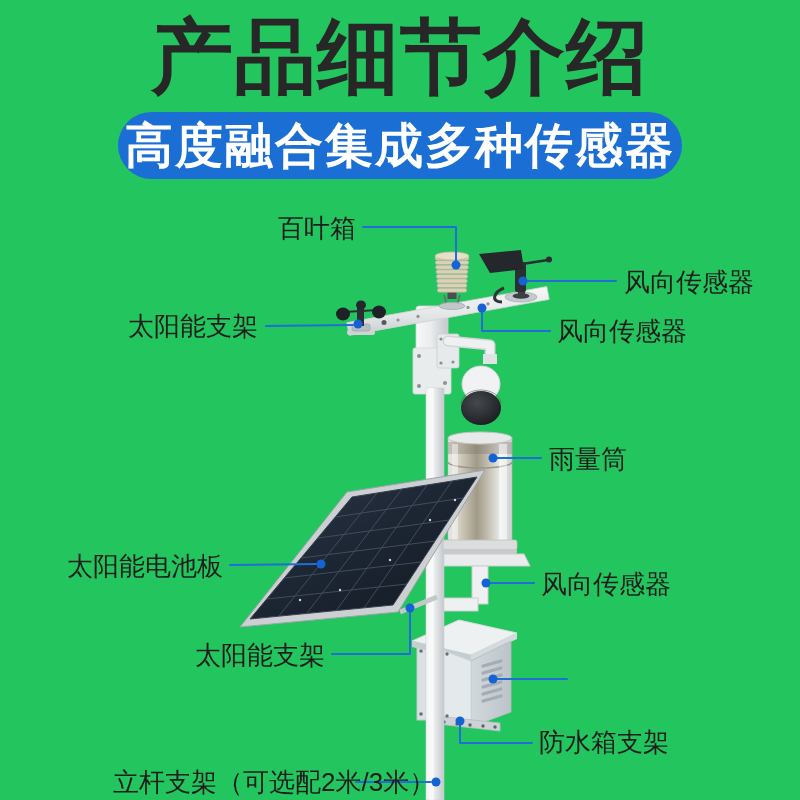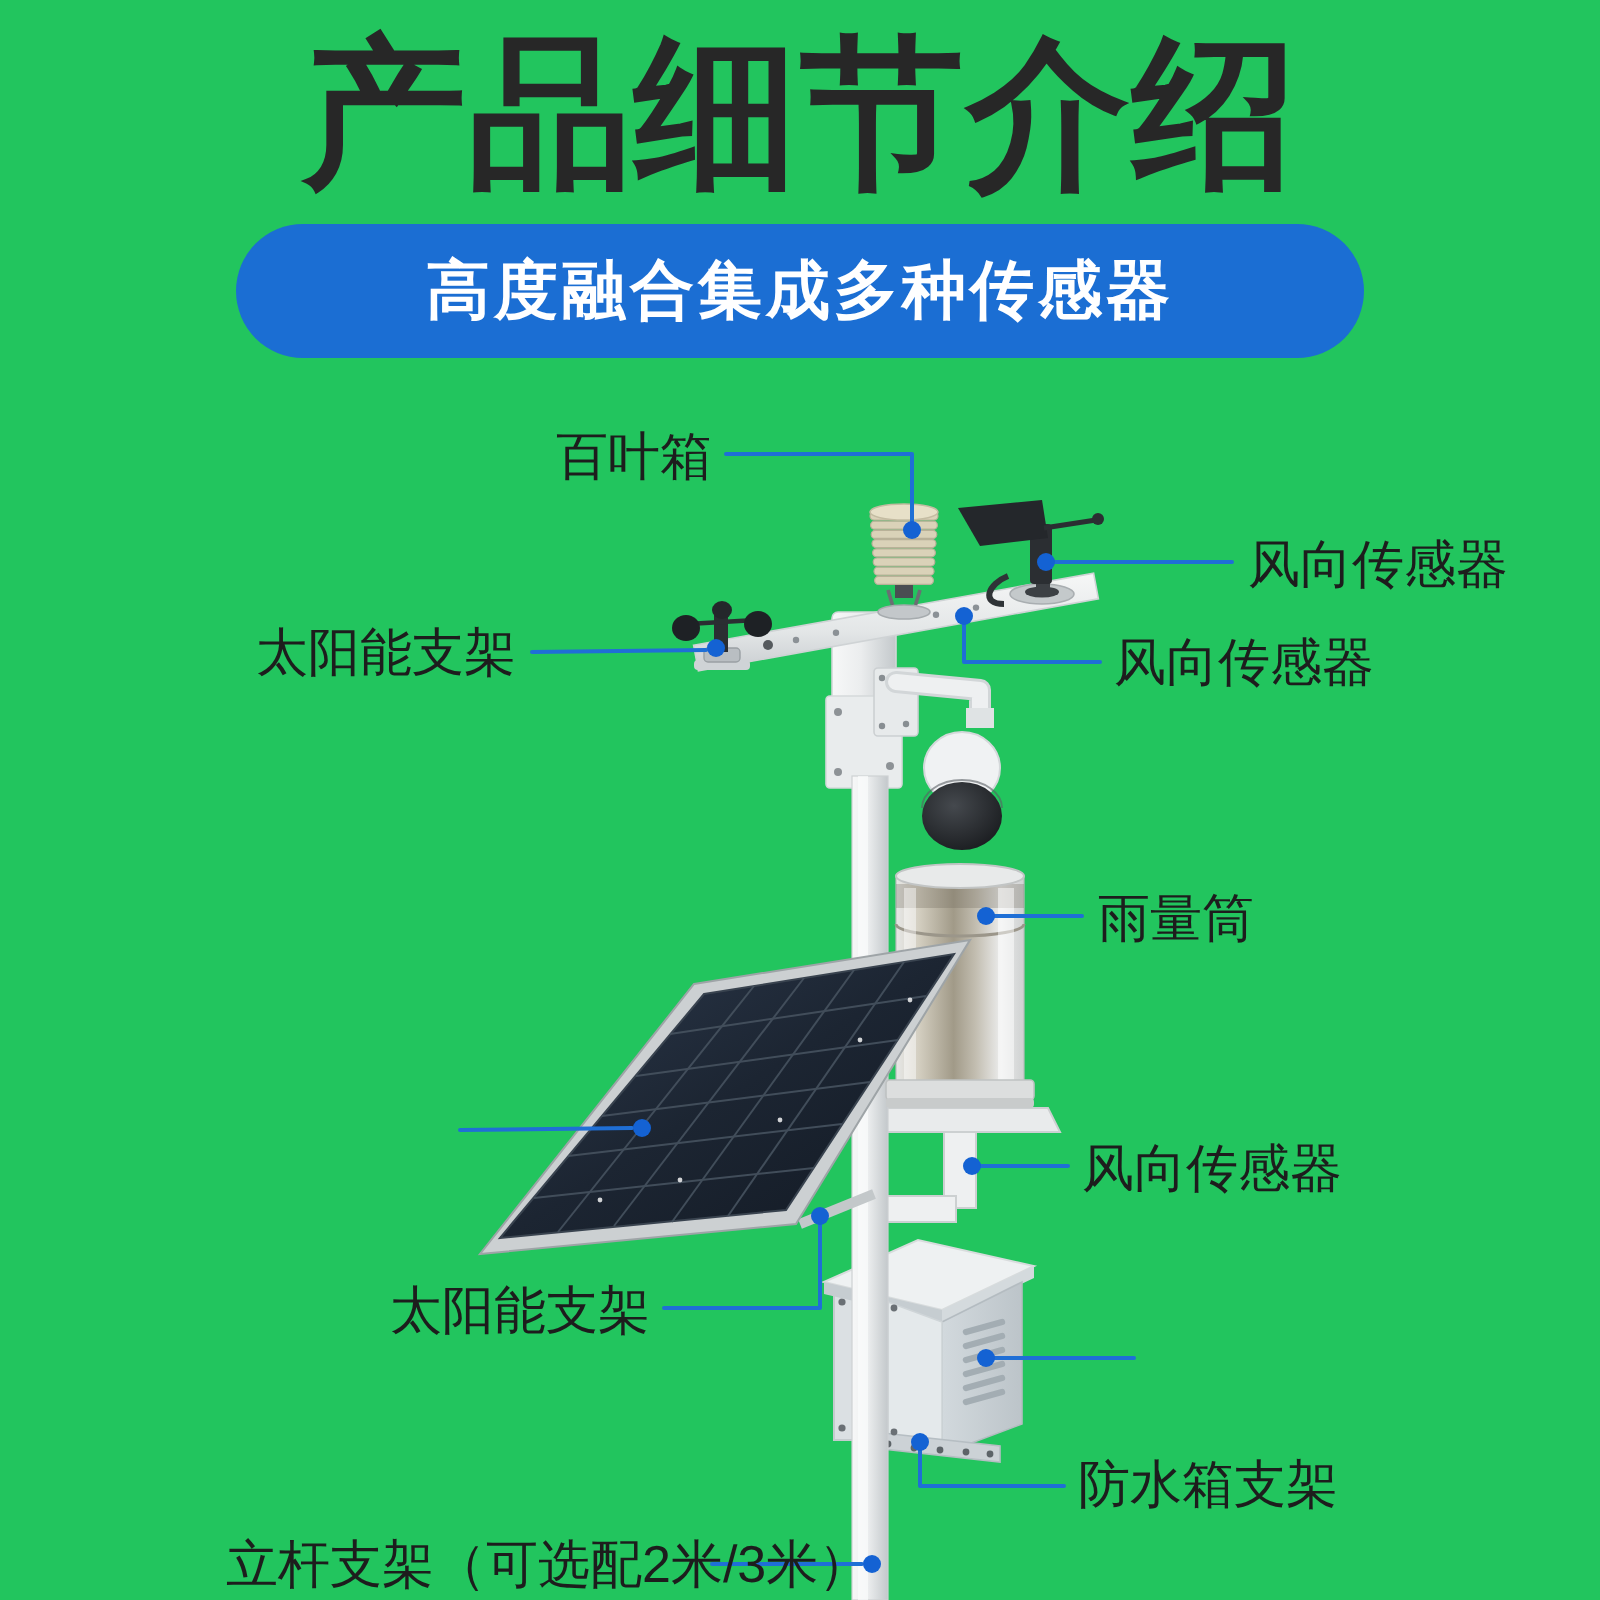--- a/index.html
+++ b/index.html
@@ -11,21 +11,21 @@
   
   .title{
     position:absolute;left:0;top:10px;width:800px;height:96px;
     display:flex;align-items:center;justify-content:center;
     font-size:82px;font-weight:900;color:#272727;letter-spacing:1px;
   }
   .banner{
     position:absolute;left:118px;top:112px;width:564px;height:67px;
     background:#1b6ed3;border-radius:34px;
     display:flex;align-items:center;justify-content:center;
-    font-size:32px;font-weight:bold;color:#ffffff;letter-spacing:2px;
+    font-size:48px;font-weight:bold;color:#ffffff;letter-spacing:2px;
   }
   
   .station{position:absolute;left:0;top:0;width:800px;height:800px;}
   
   .lbl{
     position:absolute;font-size:26px;line-height:22px;color:#1d1d1d;
     white-space:nowrap;
   }
   #lbl-louver{right:444px;top:217px;}
   #lbl-windspeed{right:542px;top:315px;}
@@ -254,18 +254,19 @@
         <circle cx="460" cy="721" r="4.5"></circle>
       <circle cx="436" cy="782" r="4.5"></circle>
     </g>
   </svg>
 
   <div class="lbl" id="lbl-louver">百叶箱</div>
   <div class="lbl" id="lbl-winddir-top">风向传感器</div>
   <div class="lbl" id="lbl-windspeed">太阳能支架</div>
   <div class="lbl" id="lbl-winddir-mid">风向传感器</div>
   <div class="lbl" id="lbl-raingauge">雨量筒</div>
+  <div class="lbl" id="lbl-panel">太阳能电池板</div>
   <div class="lbl" id="lbl-rainbracket">风向传感器</div>
   <div class="lbl" id="lbl-solarbracket">太阳能支架</div>
   <div class="lbl" id="lbl-wpbracket">防水箱支架</div>
   <div class="lbl" id="lbl-pole">立杆支架（可选配2米/3米）</div>
 
 </div>
 
 </body></html>

